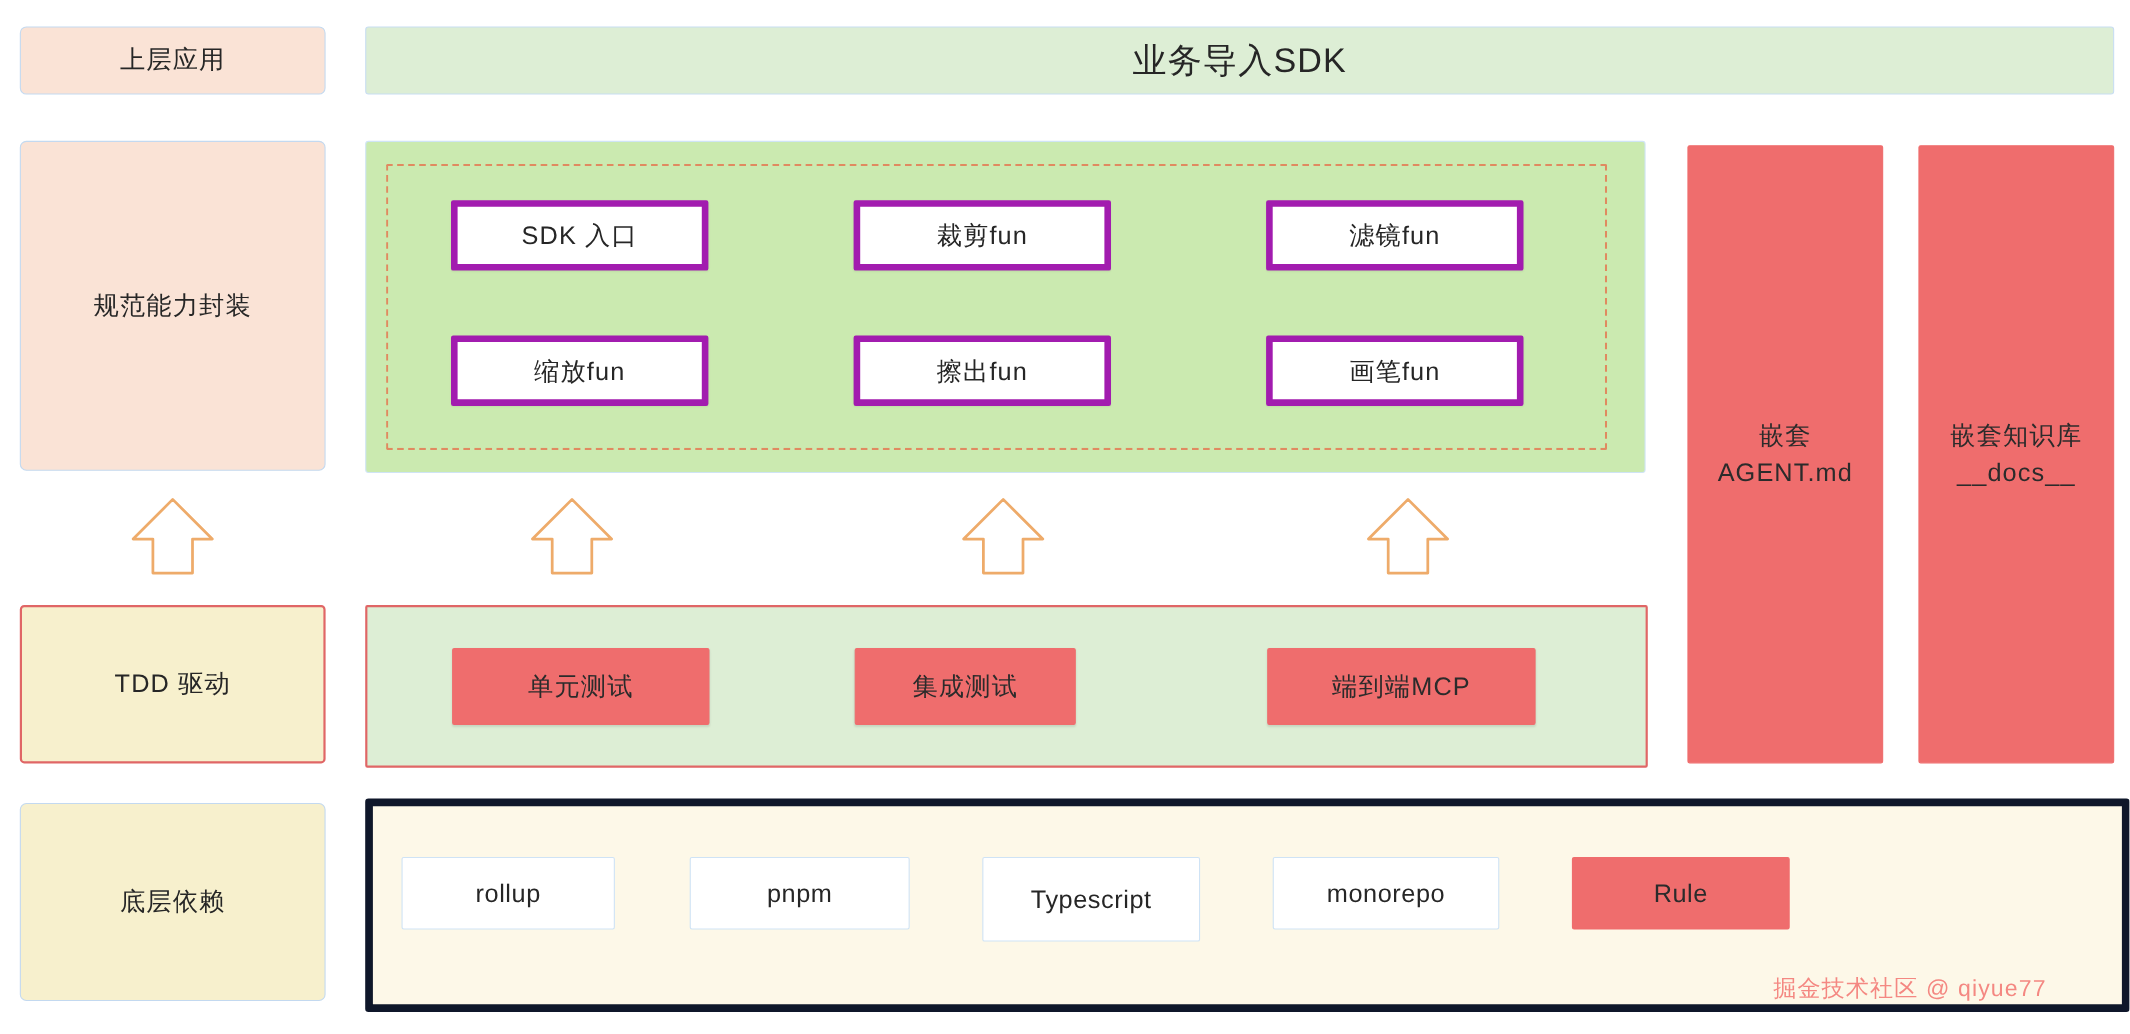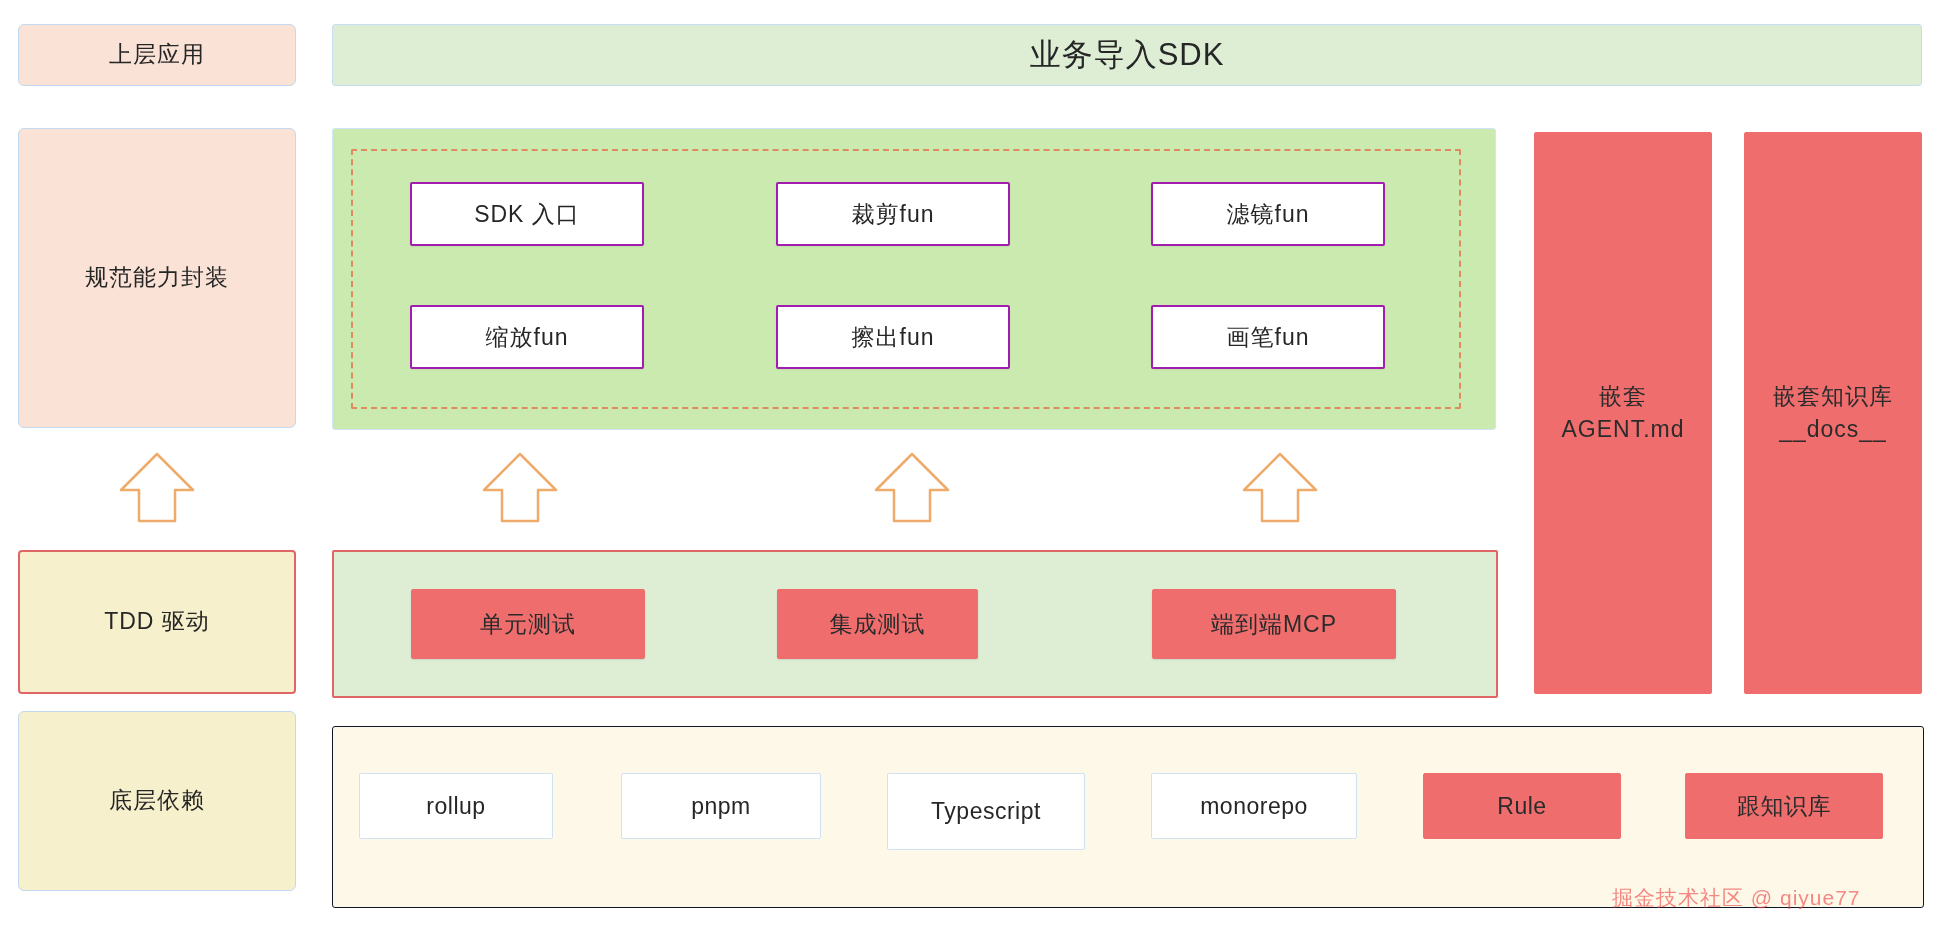--- a/index.html
+++ b/index.html
@@ -42,21 +42,21 @@
     border-radius:3px;
   }
   .cap-dashed{
     position:absolute;
     border:2px dashed #e08a60;
     box-sizing:border-box;
     border-radius:2px;
   }
   .cap-cell{
     background:#ffffff;
-    border:2px solid #a21caf;
+    border:6px solid #a21caf;
     border-radius:2px;
     font-size:23px;
     letter-spacing:1px;
     box-shadow:0 1px 2px rgba(0,0,0,0.05);
   }
 
   
   .side-red{
     background:#ef6d6d;
     border:1px solid #ef6d6d;
@@ -79,21 +79,21 @@
     border-radius:2px;
     font-size:23px;
     letter-spacing:1px;
     color:#2b2b2b;
     box-shadow:0 1px 2px rgba(0,0,0,0.10);
   }
 
   
   .dep-band{
     background:#fdf8e8;
-    border:1px solid #0f172a;
+    border:7px solid #0f172a;
     border-radius:3px;
   }
   .dep-cell{
     background:#ffffff;
     border:1px solid #cfe3f5;
     border-radius:2px;
     font-size:23px;
     letter-spacing:.5px;
   }
   .dep-cell.red{
@@ -196,40 +196,37 @@
       <span>单元测试</span>
     </div>
     <div class="box tdd-cell" style="left:443px;top:37px;width:201px;height:70px;">
       <span>集成测试</span>
     </div>
     <div class="box tdd-cell" style="left:818px;top:37px;width:244px;height:70px;">
       <span>端到端MCP</span>
     </div>
   </div>
 
-  <div class="box layer-label layer-yellow" style="left:18px;top:711px;width:278px;height:180px;">
+  <div class="box layer-label layer-yellow" style="left:18px;top:730px;width:278px;height:180px;">
     <span>底层依赖</span>
   </div>
 
   <div class="dep-band" style="position:absolute;left:332px;top:726px;width:1590px;height:180px;">
     <div class="box dep-cell" style="left:26px;top:46px;width:194px;height:66px;">
       <span>rollup</span>
     </div>
     <div class="box dep-cell" style="left:288px;top:46px;width:200px;height:66px;">
       <span>pnpm</span>
     </div>
     <div class="box dep-cell" style="left:554px;top:46px;width:198px;height:77px;">
       <span>Typescript</span>
     </div>
     <div class="box dep-cell red" style="left:1090px;top:46px;width:198px;height:66px;">
       <span>Rule</span>
     </div>
     <div class="box dep-cell" style="left:818px;top:46px;width:206px;height:66px;">
       <span>monorepo</span>
     </div>
-    <div class="box dep-cell red" style="left:1352px;top:46px;width:198px;height:66px;">
-      <span>跟知识库</span>
-    </div>
   </div>
 
   <div class="watermark" style="left:1612px;top:884px;">掘金技术社区 @ qiyue77</div>
 
 </div>
 
 </body></html>

